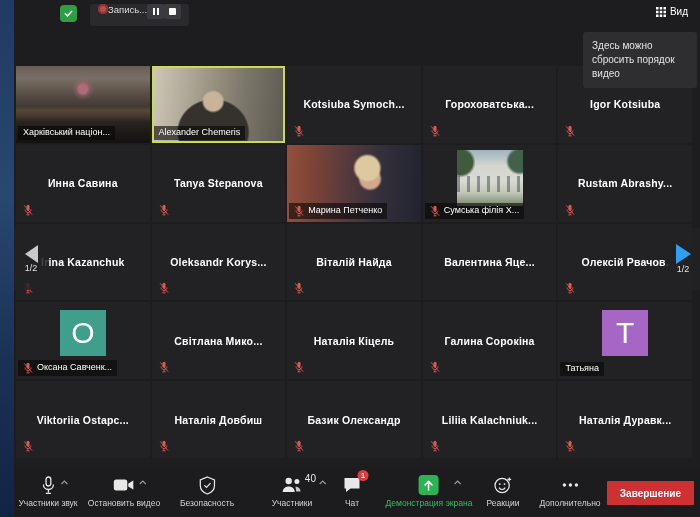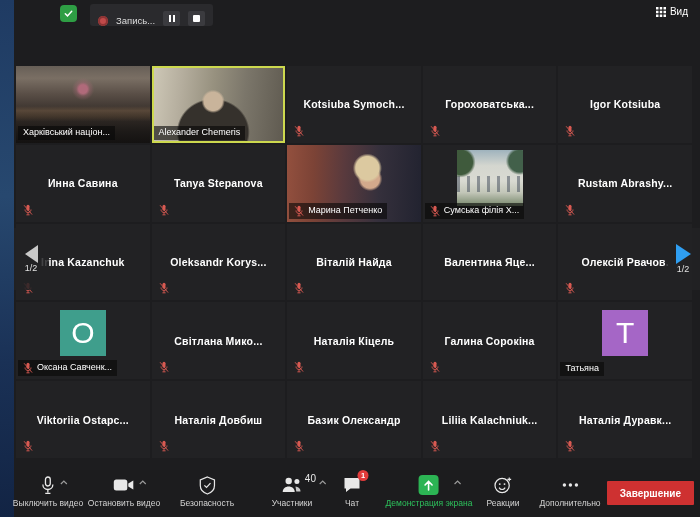--- a/index.html
+++ b/index.html
@@ -5,22 +5,22 @@
   html,body{margin:0;padding:0;}
   body{width:700px;height:517px;position:relative;overflow:hidden;background:#101013;
        font-family:"Liberation Sans",sans-serif;-webkit-font-smoothing:antialiased;}
   .desktop-strip{position:absolute;left:0;top:0;width:14px;height:517px;
        background:linear-gradient(180deg,#1f3b63 0%,#27486f 38%,#1a3156 70%,#122444 100%);}
   .zoom-window{position:absolute;left:14px;top:0;right:0;bottom:0;background:#1d1d1f;}
 
   
   .shield{position:absolute;left:46px;top:5px;width:17px;height:17px;border-radius:4px;
           background:#2e9e44;display:flex;align-items:center;justify-content:center;}
-  .rec-pill{position:absolute;left:76px;top:4px;height:22px;display:flex;align-items:flex-end;
-            gap:8px;background:#2a2a2d;border-radius:3px;padding:0 8px;}
+  .rec-pill{position:absolute;left:76px;top:4px;height:22px;display:flex;align-items:flex-start;
+            gap:0;background:#2a2a2d;border-radius:3px;padding:0 8px;}
   .rec-dot{width:10px;height:10px;border-radius:50%;background:#c14a4a;
            box-shadow:inset 0 0 0 2px #8c3434;}
   .rec-label{color:#dcdcdc;font-size:9.5px;}
   .rec-btn{display:flex;align-items:center;justify-content:center;width:17px;height:15px;
            background:#3b3b3f;border:none;border-radius:2px;padding:0;cursor:pointer;}
   .pause-bars{display:flex;gap:2px;}
   .pause-bars i{display:block;width:2px;height:7px;background:#fff;}
   .stop-sq{display:block;width:7px;height:7px;background:#fff;border-radius:1px;}
   .view-btn{position:absolute;right:6px;top:5px;display:flex;align-items:center;gap:4px;
             background:transparent;border:none;color:#fff;font-size:10px;cursor:pointer;
@@ -127,20 +127,21 @@
           <rect x="4.5" y="4.5" width="3" height="3"></rect>
           <rect x="9" y="4.5" width="3" height="3"></rect>
         <rect x="0" y="9" width="3" height="3"></rect>
           <rect x="4.5" y="9" width="3" height="3"></rect>
           <rect x="9" y="9" width="3" height="3"></rect>
       </g>
     </svg>
     <span>Вид</span>
   </button>
 
+  <div class="tooltip">Здесь можно сбросить порядок видео</div>
 
   <div class="grid" id="grid">
       <div class="tile video-room">
         <div class="nlabel">
           <span>Харківський націон...</span>
         </div>
       </div>
       <div class="tile active video-man">
         <div class="nlabel">
           <span>Alexander Chemeris</span>
@@ -415,21 +416,21 @@
             <path d="M2 8.5c0 2.8 2.2 5 5 5s5-2.2 5-5"></path>
             <path d="M7 13.5v3M4.4 17.3h5.2"></path>
           </g>
         </svg>
         <span class="caret" style="right:-13px">
           <svg width="8" height="5" viewBox="0 0 8 5">
               <path d="M1 4l3-3 3 3" stroke="#9a9a9a" stroke-width="1.2" fill="none"></path>
             </svg>
         </span>
       </span>
-      <span>Выключить видео</span>
+      <span>Участники звук</span>
     </div>
 
     <div class="titem" style="left:110px">
       <span class="irow">
         <svg width="22" height="14" viewBox="0 0 22 14">
           <rect x="1" y="1.5" width="13.5" height="11" rx="2.5" fill="#e8e8e8"></rect>
           <path d="M15.5 5.5l5-3v9l-5-3z" fill="#e8e8e8"></path>
         </svg>
         <span class="caret" style="right:-12px">
           <svg width="8" height="5" viewBox="0 0 8 5">

